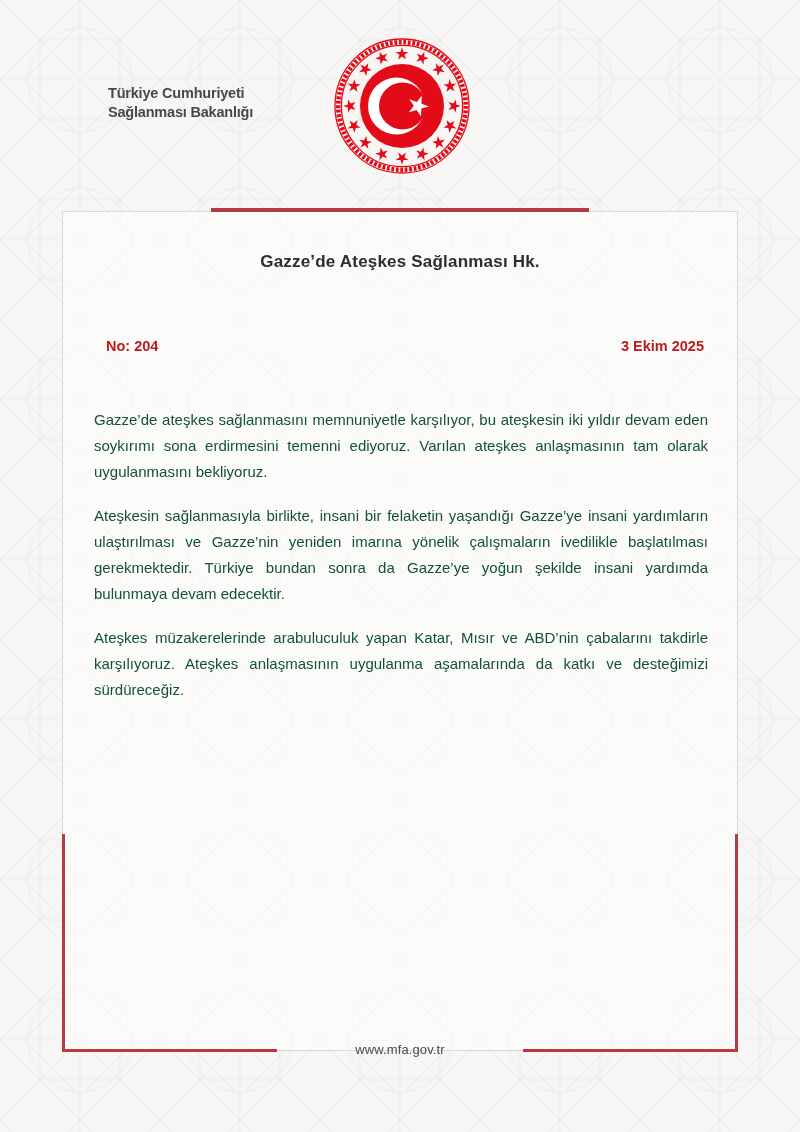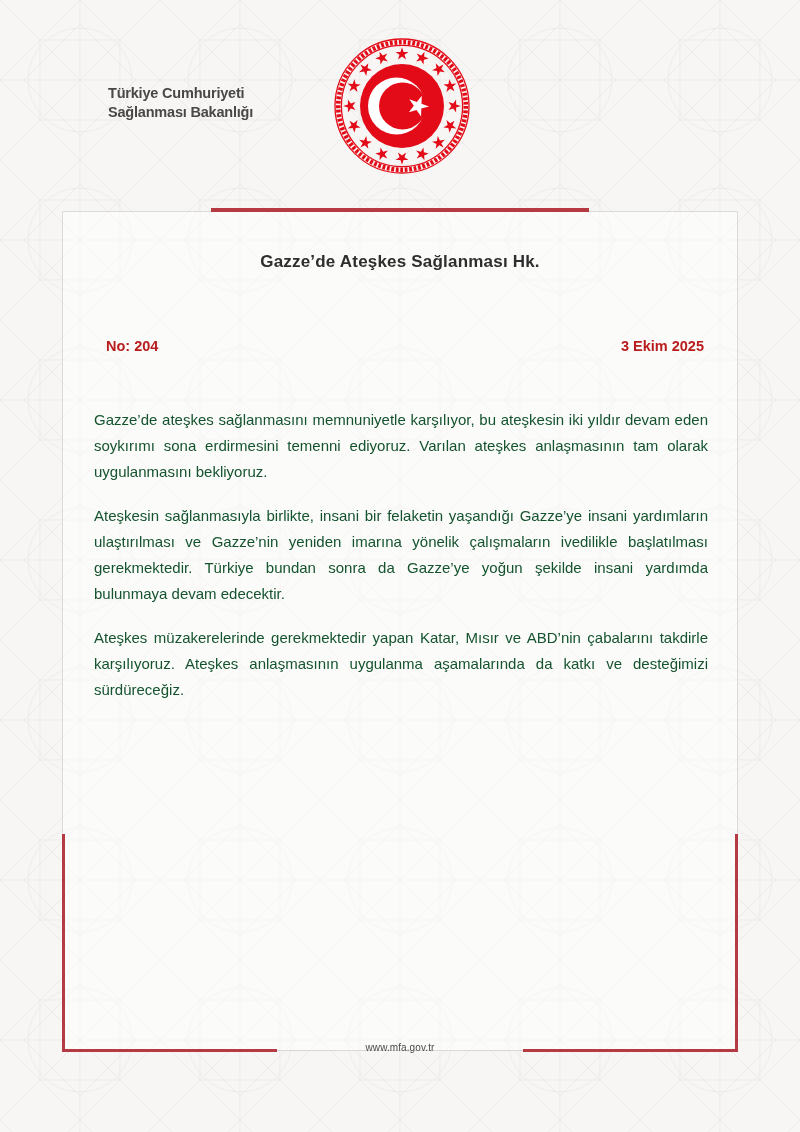--- a/index.html
+++ b/index.html
@@ -57,21 +57,21 @@
   }
   .body-text{
     position:absolute;left:94px;top:407px;width:614px;z-index:4;
     font-size:15px;line-height:26px;color:#14532d;
     text-align:justify;
   }
   .body-text p{margin:0 0 18px 0;}
 
   .footer-url{
     position:absolute;left:300px;top:1042px;width:200px;z-index:4;
-    text-align:center;font-size:10px;color:#4b4b4b;letter-spacing:0.1px;
+    text-align:center;font-size:13px;color:#4b4b4b;letter-spacing:0.1px;
   }
 </style>
 </head>
 <body>
 
 <div class="page">
 
   <svg class="pattern-layer" width="800" height="1132" xmlns="http://www.w3.org/2000/svg" aria-hidden="true">
     <defs>
       <pattern id="geo" width="160" height="160" patternUnits="userSpaceOnUse">
@@ -141,18 +141,18 @@
   <div class="doc-title">Gazze’de Ateşkes Sağlanması Hk.</div>
 
   <div class="meta-row">
     <span>No: 204</span>
     <span>3 Ekim 2025</span>
   </div>
 
   <div class="body-text">
     <p>Gazze’de ateşkes sağlanmasını memnuniyetle karşılıyor, bu ateşkesin iki yıldır devam eden soykırımı sona erdirmesini temenni ediyoruz. Varılan ateşkes anlaşmasının tam olarak uygulanmasını bekliyoruz.</p>
     <p>Ateşkesin sağlanmasıyla birlikte, insani bir felaketin yaşandığı Gazze’ye insani yardımların ulaştırılması ve Gazze’nin yeniden imarına yönelik çalışmaların ivedilikle başlatılması gerekmektedir. Türkiye bundan sonra da Gazze’ye yoğun şekilde insani yardımda bulunmaya devam edecektir.</p>
-    <p>Ateşkes müzakerelerinde gerekmektedir yapan Katar, Mısır ve ABD’nin çabalarını takdirle karşılıyoruz. Ateşkes anlaşmasının uygulanma aşamalarında da katkı ve desteğimizi sürdüreceğiz.</p>
+    <p>Ateşkes müzakerelerinde arabuluculuk yapan Katar, Mısır ve ABD’nin çabalarını takdirle karşılıyoruz. Ateşkes anlaşmasının uygulanma aşamalarında da katkı ve desteğimizi sürdüreceğiz.</p>
   </div>
 
   <div class="footer-url">www.mfa.gov.tr</div>
 
 </div>
 
 </body></html>

